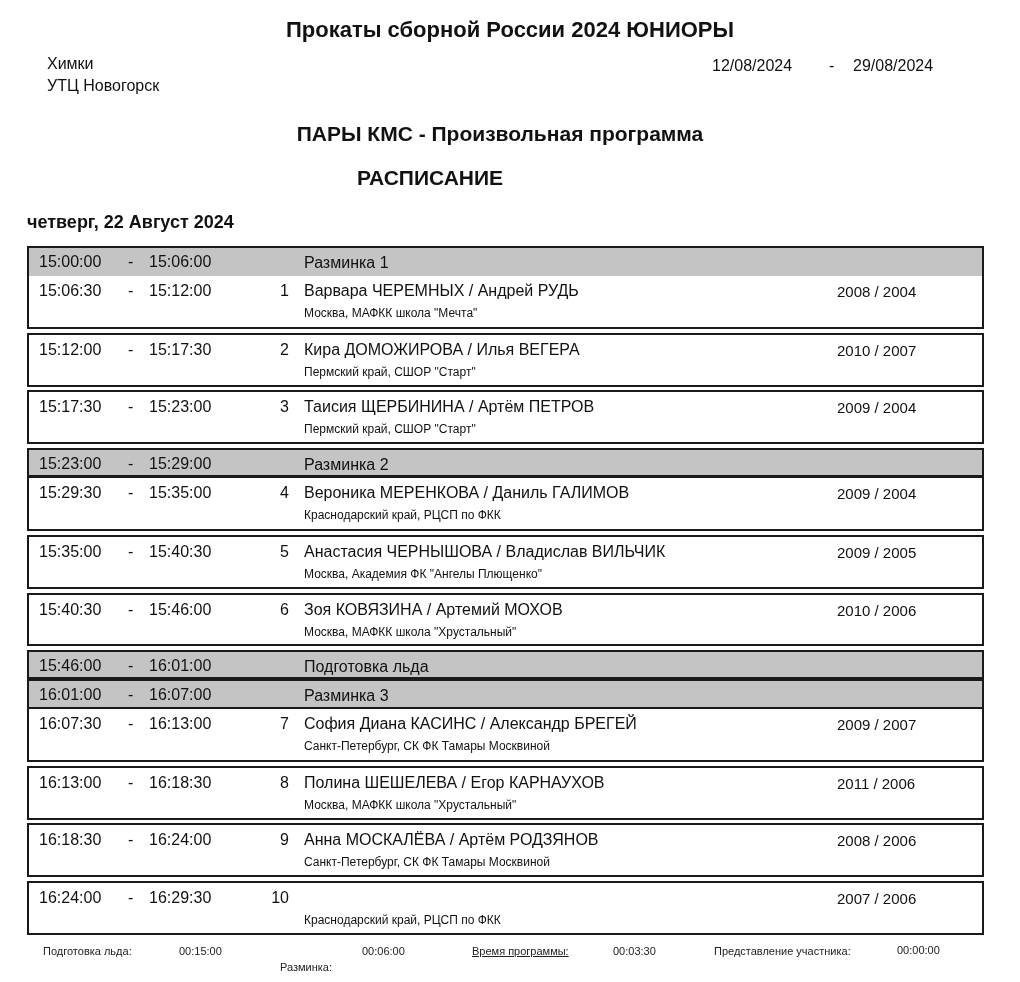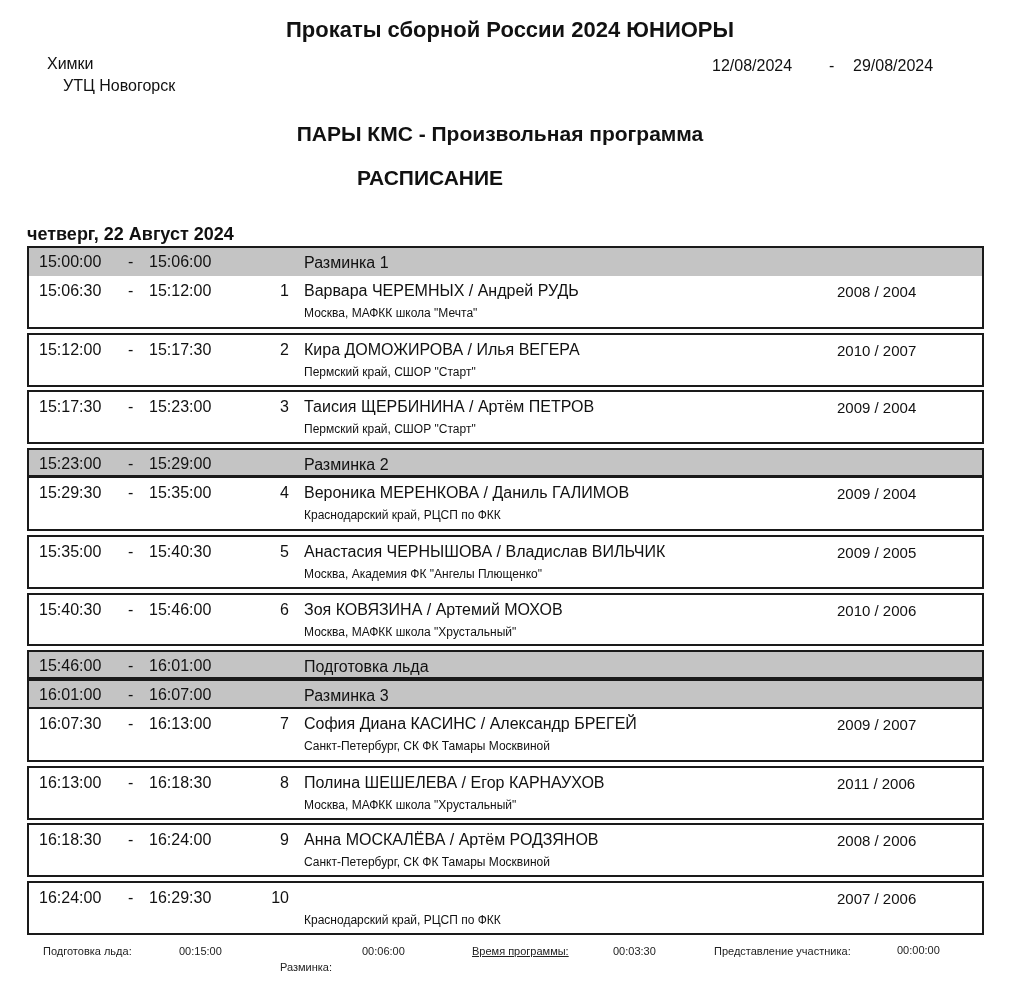--- a/index.html
+++ b/index.html
@@ -16,36 +16,36 @@
       color: #111111;
     }
     .abs { position: absolute; white-space: nowrap; }
 
     .event-title {
       left: 0; width: 1020px; top: 17px;
       text-align: center;
       font-size: 22px; font-weight: bold;
     }
     .city { left: 47px; top: 55px; font-size: 16px; }
-    .venue { left: 47px; top: 77px; font-size: 16px; margin-left: 16px; }
+    .venue { left: 47px; top: 77px; font-size: 16px; }
     .date-from { left: 712px; top: 57px; font-size: 16px; }
     .date-dash { left: 829px; top: 57px; font-size: 16px; }
     .date-to { left: 853px; top: 57px; font-size: 16px; }
 
     .category-title {
       left: 0; width: 1000px; top: 122px;
       text-align: center;
       font-size: 21px; font-weight: bold;
     }
     .schedule-title {
       left: 0; width: 860px; top: 166px;
       text-align: center;
       font-size: 21px; font-weight: bold;
     }
-    .day-heading { left: 27px; top: 212px; font-size: 18px; font-weight: bold; margin-top: 12px; }
+    .day-heading { left: 27px; top: 212px; font-size: 18px; font-weight: bold; }
 
     
     .row {
       position: absolute;
       left: 27px;
       width: 957px;
       border: 2px solid #1a1a1a;
       box-sizing: border-box;
       background: #ffffff;
     }

